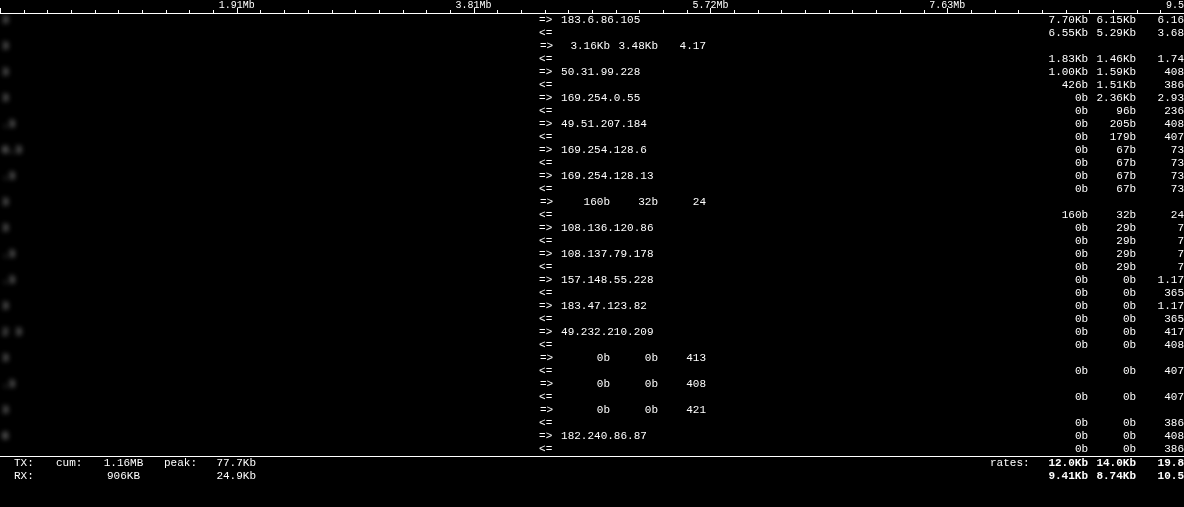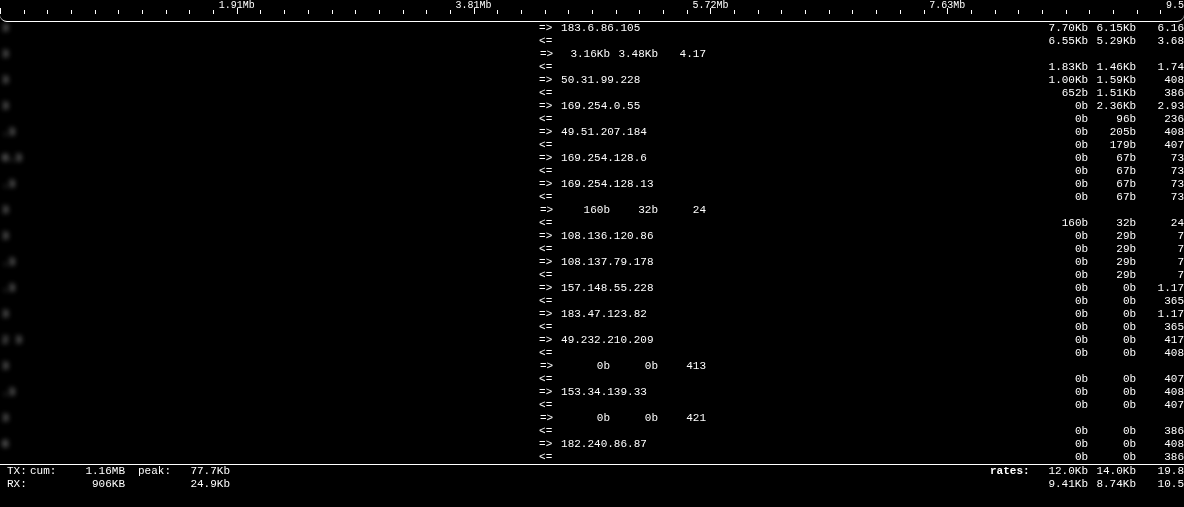--- a/index.html
+++ b/index.html
@@ -7,23 +7,22 @@
     width: 1184px;
     height: 507px;
     background: #000;
     color: #fff;
     font-family: "Courier New", monospace;
     font-size: 11px;
     overflow: hidden;
   }
   .scale-bar {
     position: relative;
-    height: 22px;
+    height: 14px;
     border-bottom: 1px solid #fff;
-    border-radius: 7px;
   }
   .scale-label {
     position: absolute;
     top: 0px;
     font-size: 10px;
     transform: translateX(-50%);
   }
   .conn-area {
     height: 440px;
     overflow: hidden;
@@ -61,28 +60,28 @@
     margin-top: 2px;
   }
   .footer {
     font-size: 11px;
     line-height: 13px;
   }
   .footer-row {
     display: flex;
     white-space: nowrap;
   }
-  .f-lbl { width: 30px; padding-left: 7px; }
+  .f-lbl { width: 56px; padding-left: 14px; }
   .f-cum-lbl { width: 40px; }
-  .f-cum-val { width: 55px; text-align: right; }
+  .f-cum-val { width: 55px; text-align: center; }
   .f-peak-lbl { width: 50px; text-align: right; padding-right: 4px;}
   .f-peak-val { width: 55px; text-align: right; }
   .f-spacer { flex: 1; }
-  .f-rates-lbl { width: 50px; font-weight: bold; }
-  .f-rv { width: 48px; text-align: right; }
+  .f-rates-lbl { width: 50px; }
+  .f-rv { width: 48px; text-align: right; font-weight: bold; }
   .scale-ticks-small {
     position:absolute;
     top:10px;
     width:100%;
     height:4px;
   }
   .tick-s {
     position:absolute;
     width:1px;
     height:4px;
@@ -192,21 +191,21 @@
       <div class="col-arrow">=&gt;</div>
       <div class="col-remote">50.31.99.228</div>
       <div class="col-r1">1.00Kb</div>
       <div class="col-r2">1.59Kb</div>
       <div class="col-r3">408</div>
     </div>
     <div class="conn-row">
       <div class="col-local"></div>
       <div class="col-arrow">&lt;=</div>
       <div class="col-remote"></div>
-      <div class="col-r1">652b</div>
+      <div class="col-r1">426b</div>
       <div class="col-r2">1.51Kb</div>
       <div class="col-r3">386</div>
     </div>
     <div class="conn-row">
       <div class="col-local">3</div>
       <div class="col-arrow">=&gt;</div>
       <div class="col-remote">169.254.0.55</div>
       <div class="col-r1">0b</div>
       <div class="col-r2">2.36Kb</div>
       <div class="col-r3">2.93</div>
@@ -373,21 +372,20 @@
       <div class="col-local"></div>
       <div class="col-arrow">&lt;=</div>
       <div class="col-remote"></div>
       <div class="col-r1">0b</div>
       <div class="col-r2">0b</div>
       <div class="col-r3">407</div>
     </div>
     <div class="conn-row">
       <div class="col-local">.3</div>
       <div class="col-arrow">=&gt;</div>
-      <div class="col-remote">153.34.139.33</div>
       <div class="col-r1">0b</div>
       <div class="col-r2">0b</div>
       <div class="col-r3">408</div>
     </div>
     <div class="conn-row">
       <div class="col-local"></div>
       <div class="col-arrow">&lt;=</div>
       <div class="col-remote"></div>
       <div class="col-r1">0b</div>
       <div class="col-r2">0b</div>

